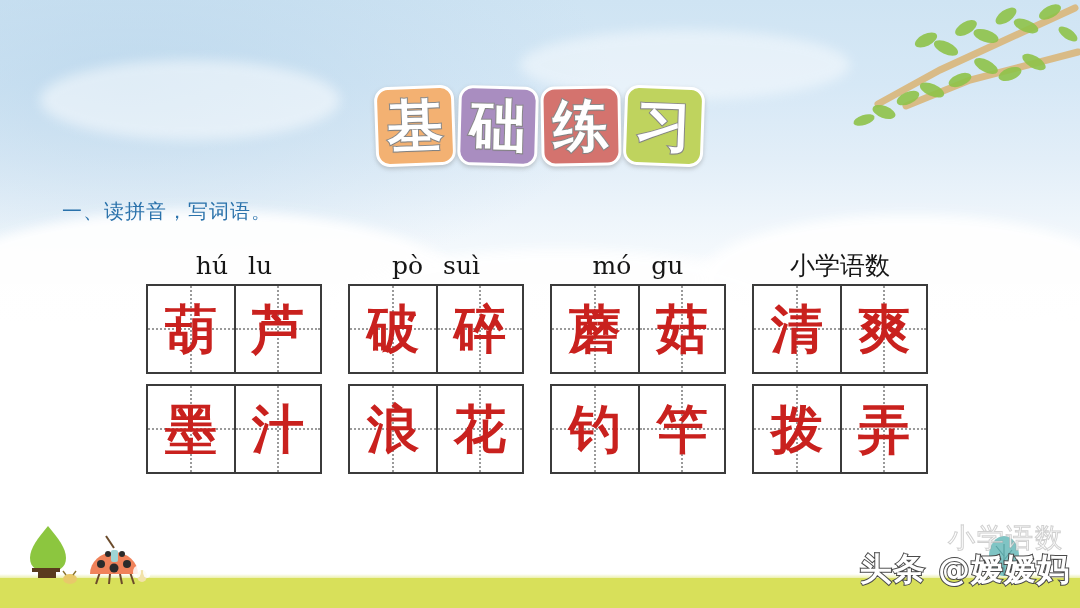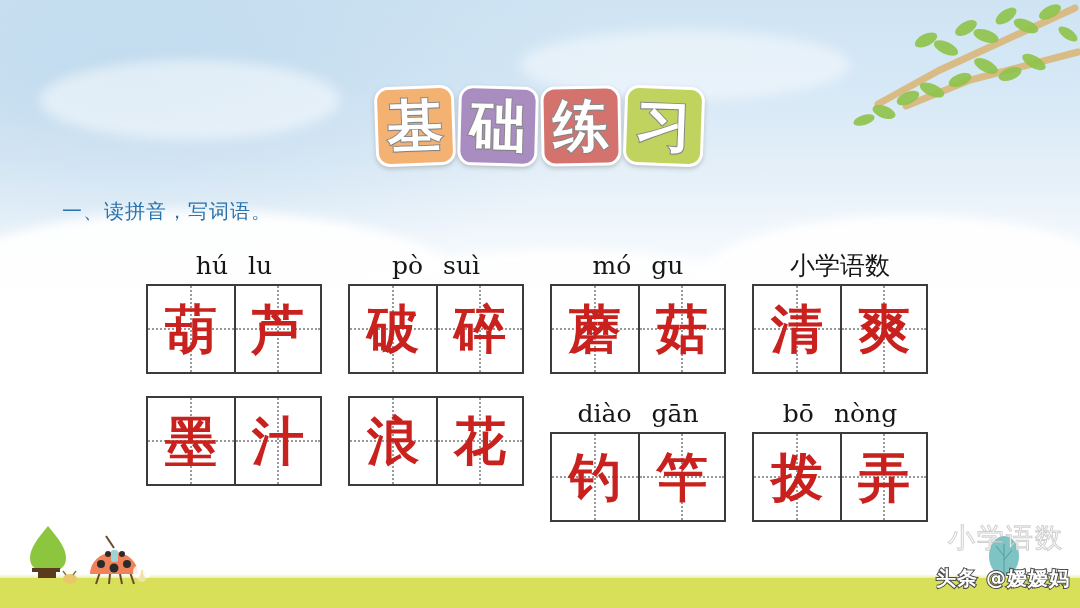--- a/index.html
+++ b/index.html
@@ -87,21 +87,21 @@
   
   #exercise-area {
     position:absolute;
     left:0; top:248px;
     width:1080px;
     z-index:6;
   }
   .ex-row {
     display:flex;
     padding-left:146px;
-    margin-bottom:22px;
+    margin-bottom:10px;
   }
   .ex-item { margin-right:26px; }
 
   .pinyin {
     font-family:"DejaVu Serif", serif;
     font-size:25px;
     color:#161616;
     text-align:center;
     height:36px;
     line-height:36px;
@@ -174,21 +174,21 @@
     color:rgba(255,255,255,.85);
     -webkit-text-stroke:1px rgba(150,150,150,.45);
     letter-spacing:2px;
     z-index:8;
     white-space:nowrap;
   }
   #wm-main {
     position:absolute;
     right:10px; bottom:16px;
     font-family:"DejaVu Sans", sans-serif;
-    font-size:20px;
+    font-size:32px;
     font-weight:bold;
     color:#ffffff;
     -webkit-text-stroke:2px #4a4a4a;
     paint-order:stroke fill;
     letter-spacing:1px;
     z-index:9;
     white-space:nowrap;
   }
 </style>
 </head>
@@ -326,39 +326,31 @@
           <div class="cell">
             <span class="hanzi">浪</span>
           </div>
           <div class="cell">
             <span class="hanzi">花</span>
           </div>
         </div>
       </div>
 
       <div class="ex-item">
-        <div class="pinyin">
-          <span>diào</span>
-          <span>gān</span>
-        </div>
         <div class="tianzi">
           <div class="cell">
             <span class="hanzi">钓</span>
           </div>
           <div class="cell">
             <span class="hanzi">竿</span>
           </div>
         </div>
       </div>
 
       <div class="ex-item">
-        <div class="pinyin">
-          <span>bō</span>
-          <span>nòng</span>
-        </div>
         <div class="tianzi">
           <div class="cell">
             <span class="hanzi">拨</span>
           </div>
           <div class="cell">
             <span class="hanzi">弄</span>
           </div>
         </div>
       </div>
     </div>

